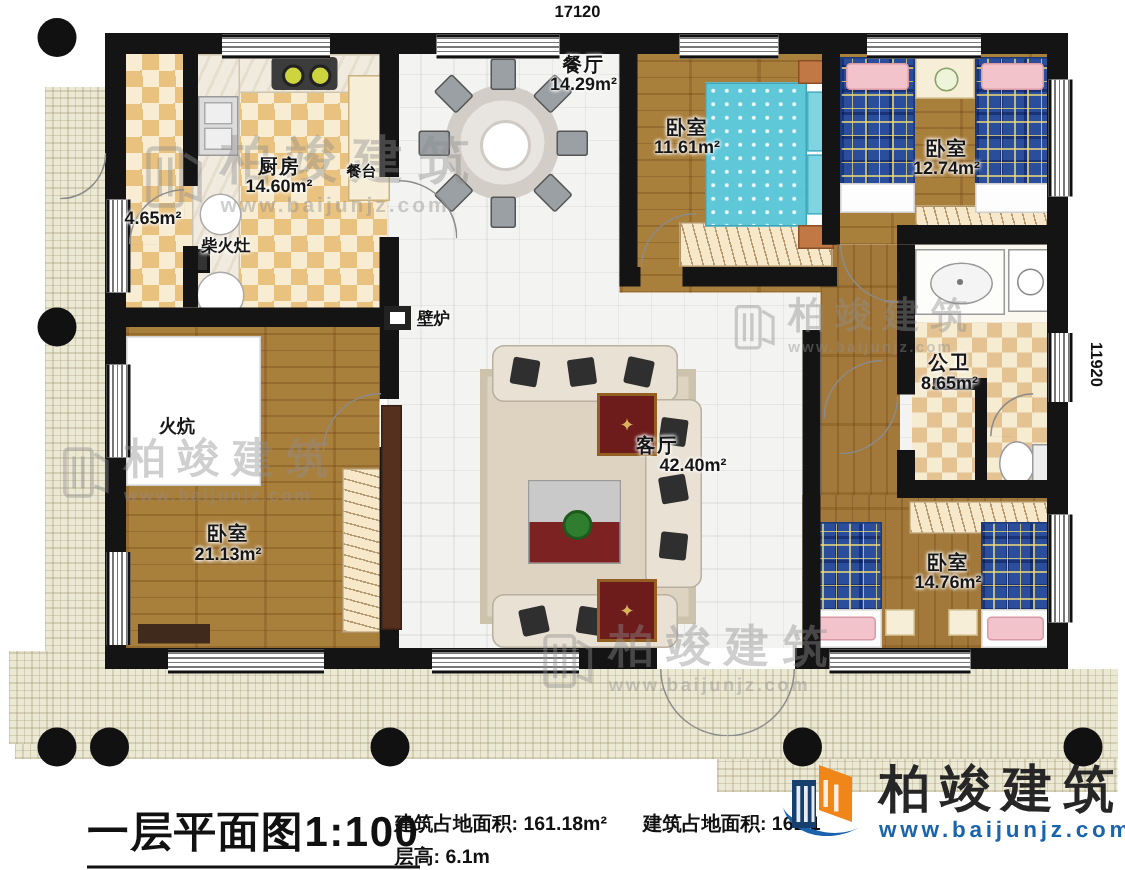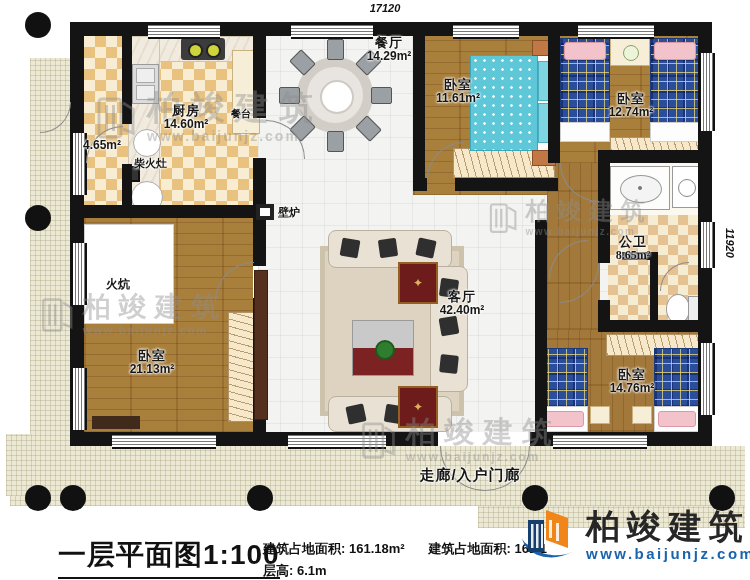--- a/index.html
+++ b/index.html
@@ -47,21 +47,21 @@
   .cushion{position:absolute;background:#2f2f2f;border-radius:2px;z-index:10;}
   .redtable{position:absolute;background:#6d1b1b;border:2px solid #935f22;z-index:9;color:#d9b35a;
     display:flex;align-items:center;justify-content:center;font-size:12px;}
   .fixt{position:absolute;background:#fff;border:1px solid #9a9a9a;z-index:9;}
   .lbl{position:absolute;color:#161616;font-weight:bold;z-index:50;white-space:nowrap;
     text-shadow:0 0 3px #fff,0 0 3px #fff,0 0 2px #fff;}
   .lbl-c{transform:translateX(-50%);}
   .rname{font-size:13px;letter-spacing:1px;}
   .rarea{font-size:12px;}
   .feat{font-size:11px;}
-  .dim{position:absolute;color:#111;font-weight:bold;font-size:11px;z-index:30;font-style:italic;}
+  .dim{position:absolute;color:#111;font-weight:bold;font-size:11px;z-index:30;}
   .wm{position:absolute;display:flex;align-items:center;gap:10px;color:#8f8f8f;opacity:.42;z-index:40;pointer-events:none;}
   .wm-cn{font-size:34px;font-weight:bold;letter-spacing:10px;line-height:1;}
   .wm-url{font-size:14px;font-weight:bold;letter-spacing:2px;margin-top:4px;}
   #infobar{position:absolute;left:0;top:528px;width:750px;height:52px;background:#fff;z-index:55;}
   #plan-title{position:absolute;left:58px;top:8px;font-size:28px;font-weight:bold;letter-spacing:1px;
     color:#111;padding-bottom:3px;border-bottom:7px double #111;}
   #info-grid{position:absolute;left:263px;top:12px;display:grid;grid-template-columns:auto auto;
     grid-column-gap:24px;grid-row-gap:4px;font-size:13px;font-weight:bold;color:#111;}
   #logo{position:absolute;left:516px;top:506px;display:flex;align-items:center;gap:8px;z-index:60;}
   #logo-text-cn{font-size:34px;font-weight:bold;color:#262626;letter-spacing:7px;line-height:1;}
@@ -252,33 +252,32 @@
   <div class="lbl lbl-c rname" style="left:389px;top:34px;">餐厅</div>
   <div class="lbl lbl-c rarea" style="left:389px;top:49px;">14.29m²</div>
   <div class="lbl lbl-c rname" style="left:186px;top:102px;">厨房</div>
   <div class="lbl lbl-c rarea" style="left:186px;top:117px;">14.60m²</div>
   <div class="lbl lbl-c rarea" style="left:102px;top:138px;">4.65m²</div>
   <div class="lbl lbl-c rname" style="left:458px;top:76px;">卧室</div>
   <div class="lbl lbl-c rarea" style="left:458px;top:91px;">11.61m²</div>
   <div class="lbl lbl-c rname" style="left:631px;top:90px;">卧室</div>
   <div class="lbl lbl-c rarea" style="left:631px;top:105px;">12.74m²</div>
   <div class="lbl lbl-c rname" style="left:633px;top:233px;">公卫</div>
-  <div class="lbl lbl-c rarea" style="left:633px;top:248px;font-family:Liberation Serif, serif;">8.65m²</div>
+  <div class="lbl lbl-c rarea" style="left:633px;top:248px;">8.65m²</div>
   <div class="lbl lbl-c rname" style="left:152px;top:347px;">卧室</div>
   <div class="lbl lbl-c rarea" style="left:152px;top:362px;">21.13m²</div>
-  <div class="lbl lbl-c rname" style="left:462px;top:288px;">客厅</div>
+  <div class="lbl lbl-c rname" style="left:438px;top:288px;">客厅</div>
   <div class="lbl lbl-c rarea" style="left:462px;top:303px;">42.40m²</div>
   <div class="lbl lbl-c rname" style="left:632px;top:366px;">卧室</div>
   <div class="lbl lbl-c rarea" style="left:632px;top:381px;">14.76m²</div>
 
   <div class="lbl feat" style="left:134px;top:156px;">柴火灶</div>
   <div class="lbl feat" style="left:231px;top:107px;font-size:10px;">餐台</div>
   <div class="lbl feat" style="left:278px;top:205px;">壁炉</div>
   <div class="lbl feat" style="left:106px;top:276px;font-size:12px;">火炕</div>
-  <div class="lbl lbl-c" style="left:470px;top:466px;font-size:15px;letter-spacing:1px;">走廊/入户门廊</div>
 
   <div class="wm" style="left:95px;top:90px;">
     <svg width="42" height="48" viewBox="0 0 42 48">
       <rect x="4" y="6" width="22" height="38" rx="3" fill="none" stroke="currentColor" stroke-width="3"></rect>
       <rect x="10" y="12" width="3" height="26" fill="currentColor"></rect>
         <rect x="17" y="12" width="3" height="26" fill="currentColor"></rect>
       <path d="M28 10 L38 16 V40 L28 36" fill="none" stroke="currentColor" stroke-width="3"></path>
     </svg>
     <div>
         <div class="wm-cn">柏竣建筑</div>

